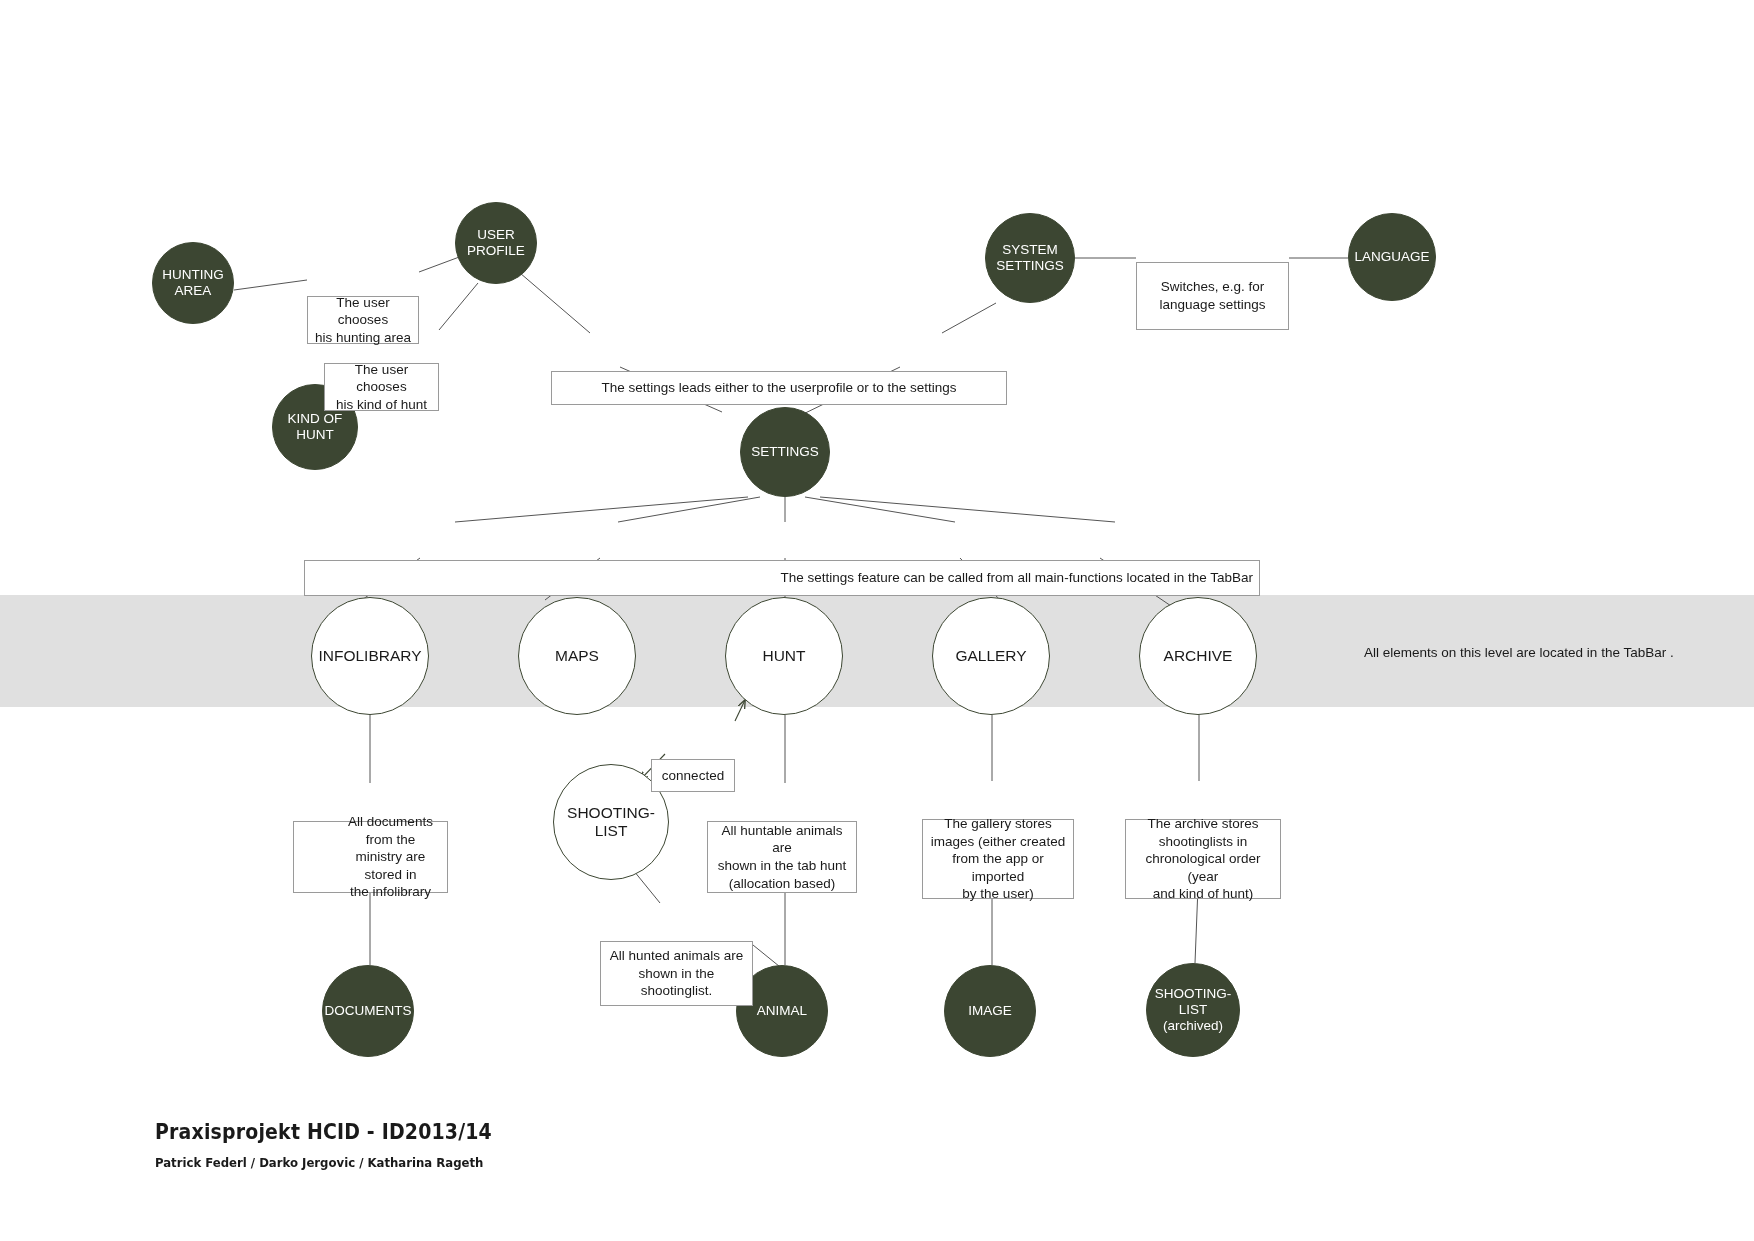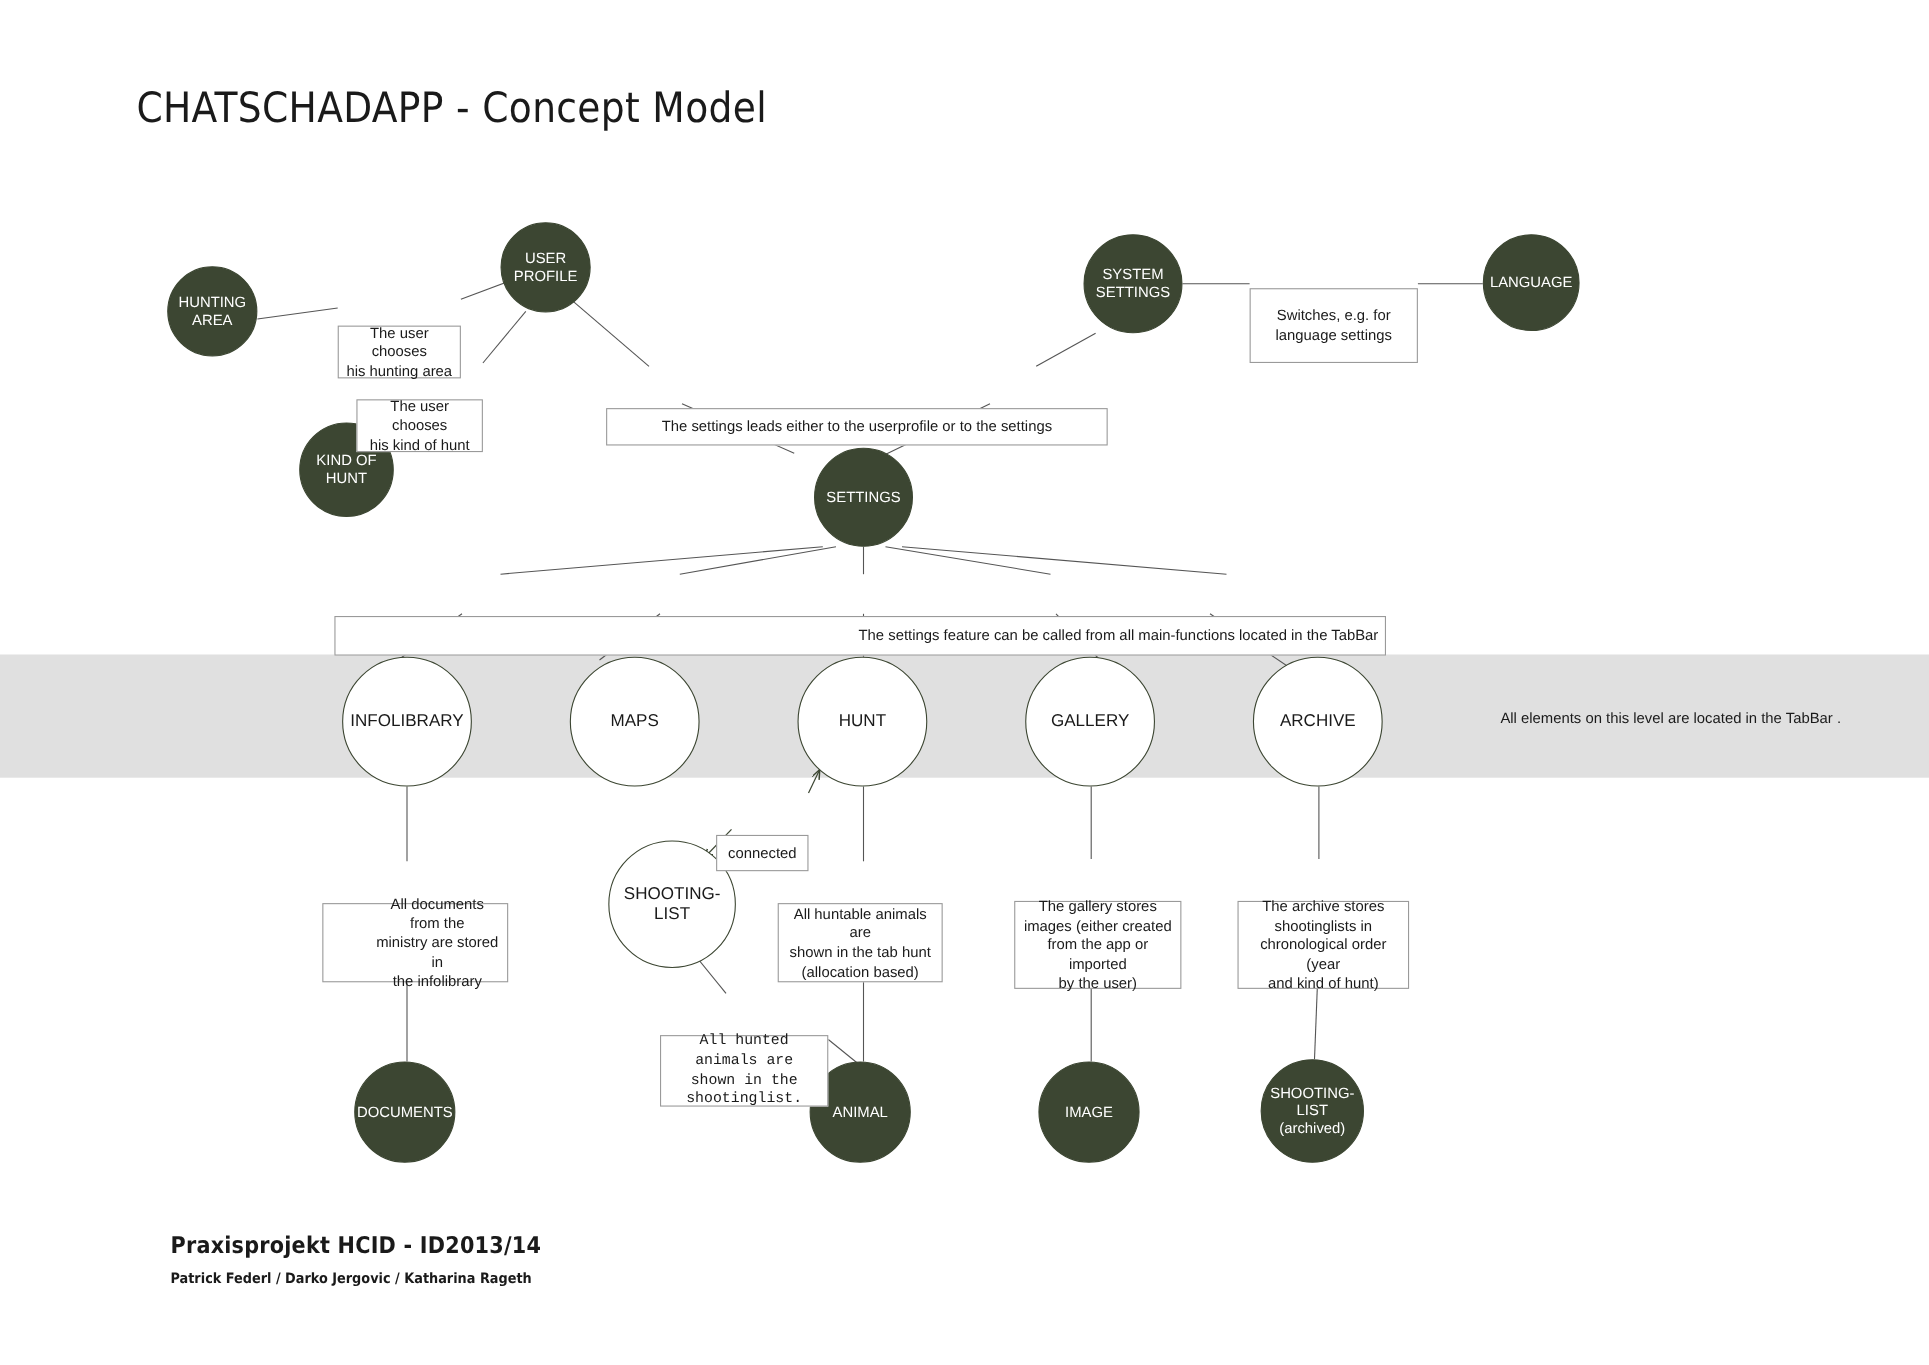--- a/index.html
+++ b/index.html
@@ -181,21 +181,20 @@
       <line x1="625" y1="860" x2="660" y2="903"></line>
       <line x1="753" y1="945" x2="790" y2="975"></line>
     </g>
 
     <g stroke="#3c4632" stroke-width="1.1" fill="none">
       <line x1="735" y1="721" x2="745" y2="700" marker-end="url(#arrowhead)"></line>
       <line x1="665" y1="754" x2="640" y2="780" marker-end="url(#arrowhead)"></line>
     </g>
   </svg>
 
-  <div class="title title-main">CHATSCHADAPP - Concept Model</div>
 
   <div class="band-caption" style="left: 1364px; top: 645px;">All elements on this level are located in the TabBar .</div>
 
   <div id="node-layer">
       <div class="node node-filled" style="left: 152px; top: 242px; width: 82px; height: 82px;">
         <span class="node-label">HUNTING
 AREA</span>
       </div>
       <div class="node node-filled" style="left: 455px; top: 202px; width: 82px; height: 82px;">
         <span class="node-label">USER
@@ -264,21 +263,21 @@
       <div class="note" style="left: 1136px; top: 224px; width: 153px; height: 68px; border-color: rgb(154, 154, 154);">
         <span>Switches, e.g. for
 language settings</span>
       </div>
       <div class="note" style="left: 304px; top: 522px; width: 956px; height: 36px; border-color: rgb(154, 154, 154); justify-content: flex-end;">
         <span>The settings feature can be called from all main-functions located in the TabBar</span>
       </div>
       <div class="note" style="left: 651px; top: 721px; width: 84px; height: 33px; border-color: rgb(154, 154, 154);">
         <span>connected</span>
       </div>
-      <div class="note" style="left: 293px; top: 783px; width: 169px; height: 72px; border-color: rgb(154, 154, 154); padding-left: 40px;">
+      <div class="note" style="left: 293px; top: 783px; width: 155px; height: 72px; border-color: rgb(154, 154, 154); padding-left: 40px;">
         <span>All documents from the
 ministry are stored in
 the infolibrary</span>
       </div>
       <div class="note" style="left: 707px; top: 783px; width: 150px; height: 72px; border-color: rgb(154, 154, 154);">
         <span>All huntable animals are
 shown in the tab hunt
 (allocation based)</span>
       </div>
       <div class="note" style="left: 922px; top: 781px; width: 152px; height: 80px; border-color: rgb(154, 154, 154);">
@@ -286,21 +285,21 @@
 images (either created
 from the app or imported
 by the user)</span>
       </div>
       <div class="note" style="left: 1125px; top: 781px; width: 156px; height: 80px; border-color: rgb(154, 154, 154);">
         <span>The archive stores
 shootinglists in
 chronological order (year
 and kind of hunt)</span>
       </div>
-      <div class="note" style="left: 600px; top: 903px; width: 153px; height: 65px; border-color: rgb(154, 154, 154); font-family: Liberation Mono, monospace;">
+      <div class="note" style="left: 600px; top: 903px; width: 153px; height: 65px; border-color: rgb(154, 154, 154);">
         <span>All hunted animals are
 shown in the
 shootinglist.</span>
       </div>
     </div>
 
   <div class="title footer-main">Praxisprojekt HCID - ID2013/14</div>
   <div class="title footer-sub">Patrick Federl  /  Darko Jergovic  /  Katharina Rageth</div>
 
 </div>

